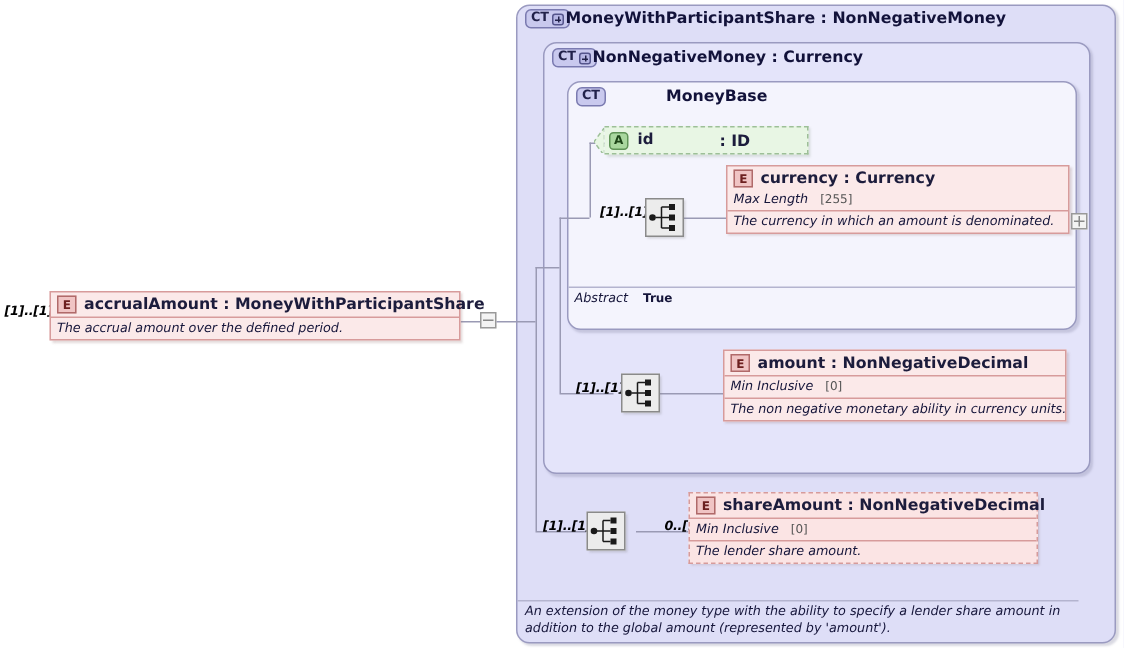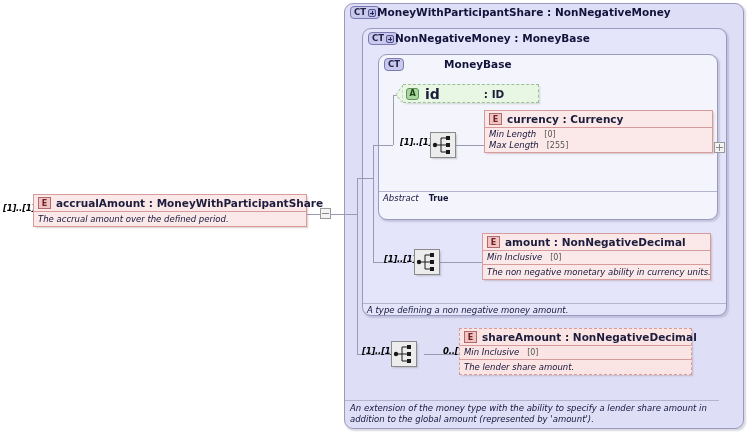--- a/index.html
+++ b/index.html
@@ -190,21 +190,21 @@
     border-radius: 3px;
     background: #a9d79f;
     color: #1d4418;
     font-size: 8px;
     font-weight: bold;
     display: flex; align-items: center; justify-content: center;
     margin: 0 6px 0 3px;
     font-family: "DejaVu Sans", "Liberation Sans", sans-serif;
   }
   .attr-name {
-    font-size: 14px; font-weight: bold; color: #1c1c3c;
+    font-size: 10px; font-weight: bold; color: #1c1c3c;
     font-family: "DejaVu Sans", "Liberation Sans", sans-serif;
   }
   .attr-type {
     font-size: 10.5px; font-weight: bold; color: #1c1c3c;
     font-family: "DejaVu Sans", "Liberation Sans", sans-serif;
     margin-left: 44px;
   }
 
   
   .seq-icon {
@@ -239,37 +239,34 @@
       <span class="plusglyph"></span>
   </div>
   <div class="ct-title" style="left:377px; top:6px;">MoneyWithParticipantShare : NonNegativeMoney</div>
 
   <div class="ct-box ct-mid" style="left:362px; top:28px; width:365px; height:288px;"></div>
 
   <div class="ct-badge" style="left:368px; top:32px;">
     <span>CT</span>
       <span class="plusglyph"></span>
   </div>
-  <div class="ct-title" style="left:395px; top:32px;">NonNegativeMoney : MoneyBase</div>
+  <div class="ct-title" style="left:395px; top:32px;">NonNegativeMoney : Currency</div>
 
   <div class="ct-box ct-inner" style="left:378px; top:54px; width:340px; height:166px;"></div>
 
   <div class="ct-badge" style="left:384px; top:58px;">
     <span>CT</span>
   </div>
   <div class="ct-title" style="left:404px; top:58px;margin-left:40px;">MoneyBase</div>
 
   <div class="ct-strip" style="left:379px; top:191px; width:338px;">
     <span class="pname">Abstract</span><span class="pval">True</span>
   </div>
 
 
-  <div class="ct-strip" style="left:363px; top:303px; width:363px;">
-    <span>A type defining a non negative money amount.</span>
-  </div>
 
   <div class="outer-doc" style="left:345px; top:400px; width:374px;">
     <span>An extension of the money type with the ability to specify a lender share amount in addition to the global amount (represented by 'amount').</span>
   </div>
 
   <div class="line-h" style="left:307px; top:214px; width:14px;"></div>
 
   <div class="pmbtn" style="left:320px; top:208px;">
     <span class="bar-h"></span>
   </div>
@@ -366,26 +363,24 @@
       <rect x="15" y="10" width="4" height="4" fill="#1a1a1a"></rect>
       <rect x="15" y="17" width="4" height="4" fill="#1a1a1a"></rect>
     </svg>
   </div>
 
   <div class="el-box" style="left:484px; top:110px; width:229px;">
     <div class="el-head">
       <span class="badge-e">E</span>
       <span class="el-name">currency : Currency</span>
     </div>
-    <div class="el-row" style="padding-bottom:0;">
-      <span class="fkey">Min Length</span><span class="fval">[0]</span>
-    </div>
     <div class="el-row" style="border-top:none; padding-top:0;">
       <span class="fkey">Max Length</span><span class="fval">[255]</span>
     </div>
+    <div class="el-doc">The currency in which an amount is denominated.</div>
   </div>
 
   <div class="pmbtn" style="left:714px; top:142px;">
     <span class="bar-h"></span>
     <span class="bar-v"></span>
   </div>
 
   <div class="el-box" style="left:482px; top:233px; width:229px;">
     <div class="el-head">
       <span class="badge-e">E</span>

